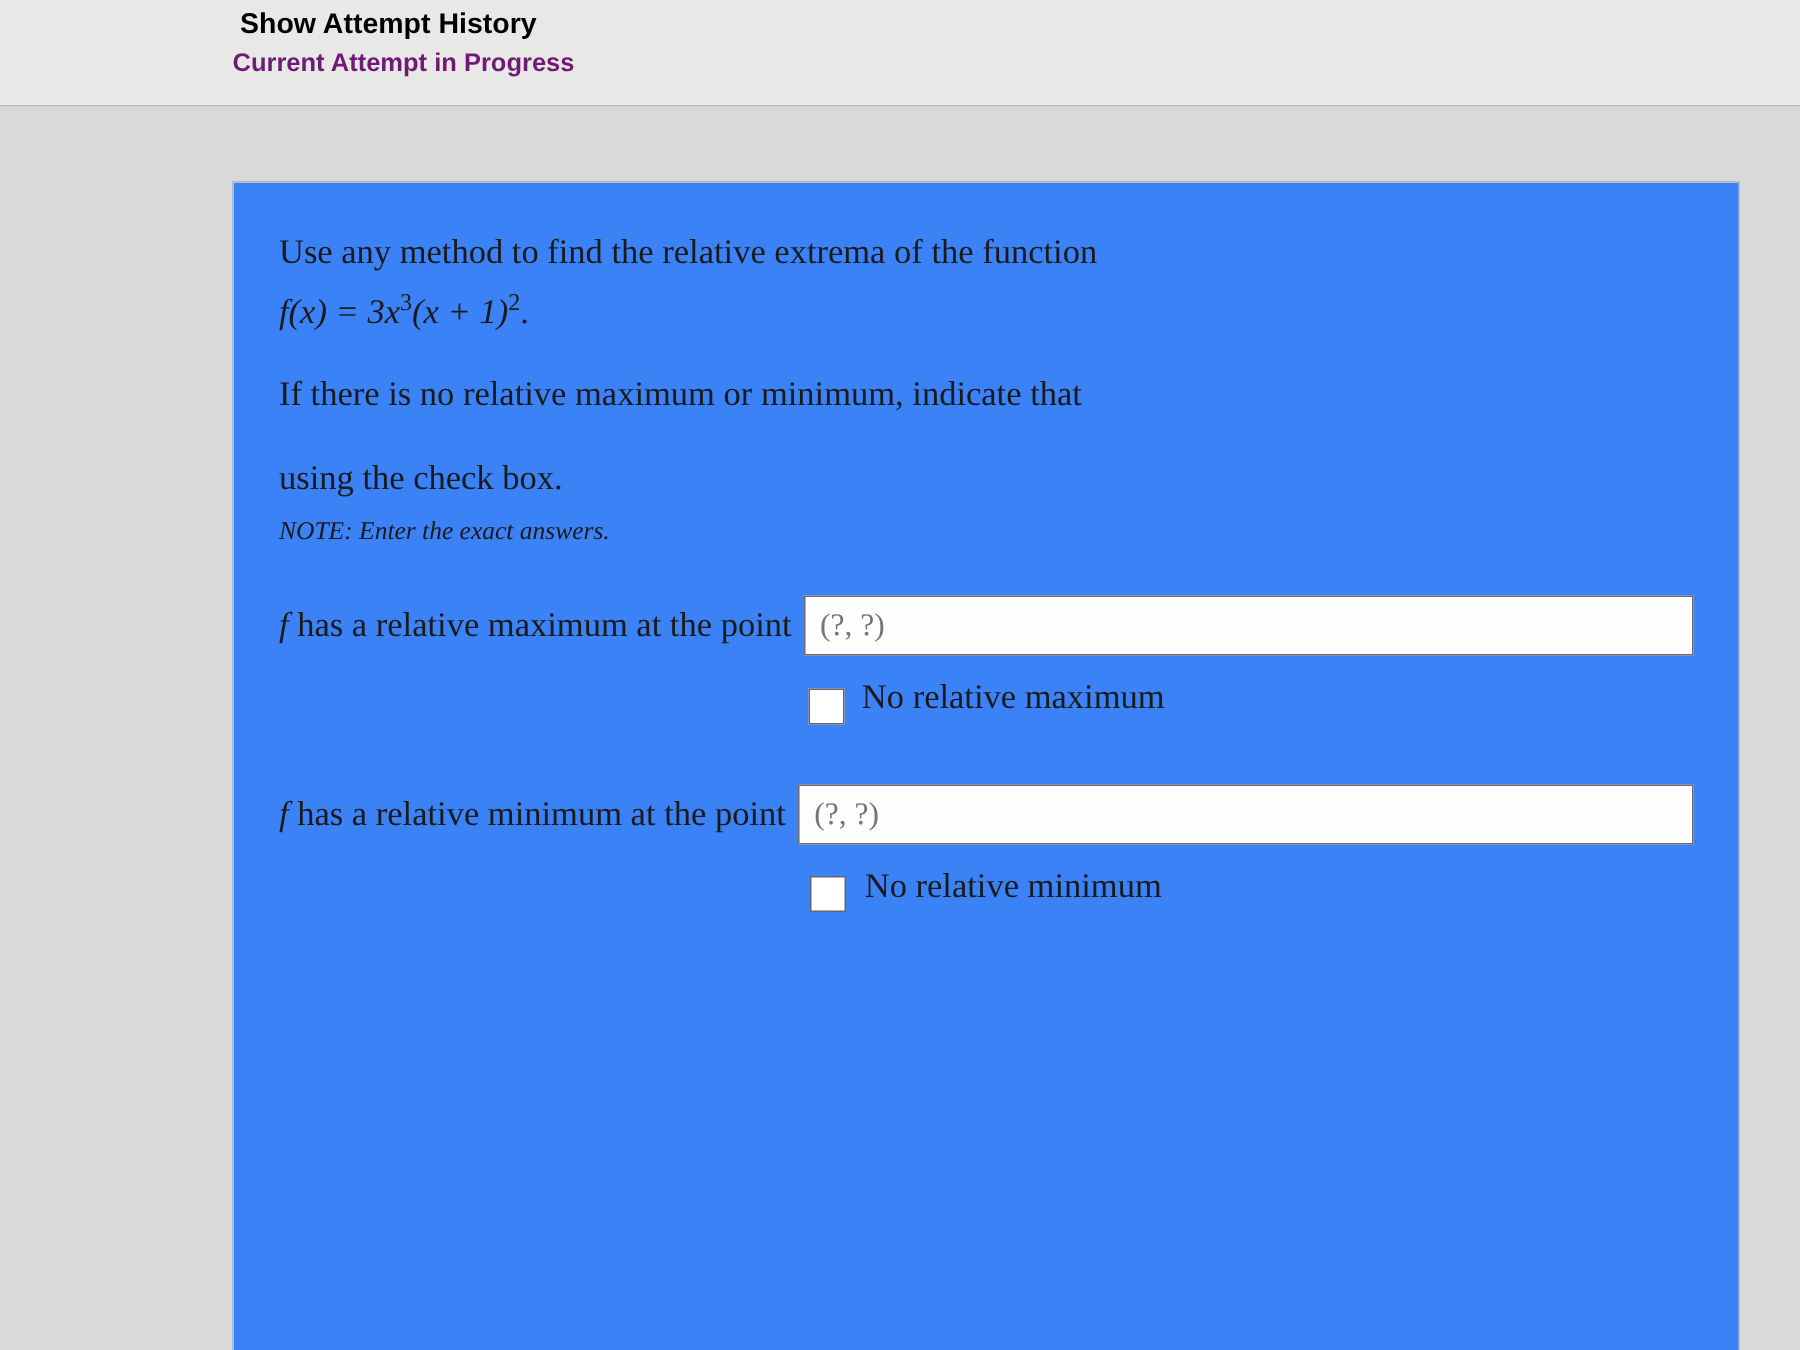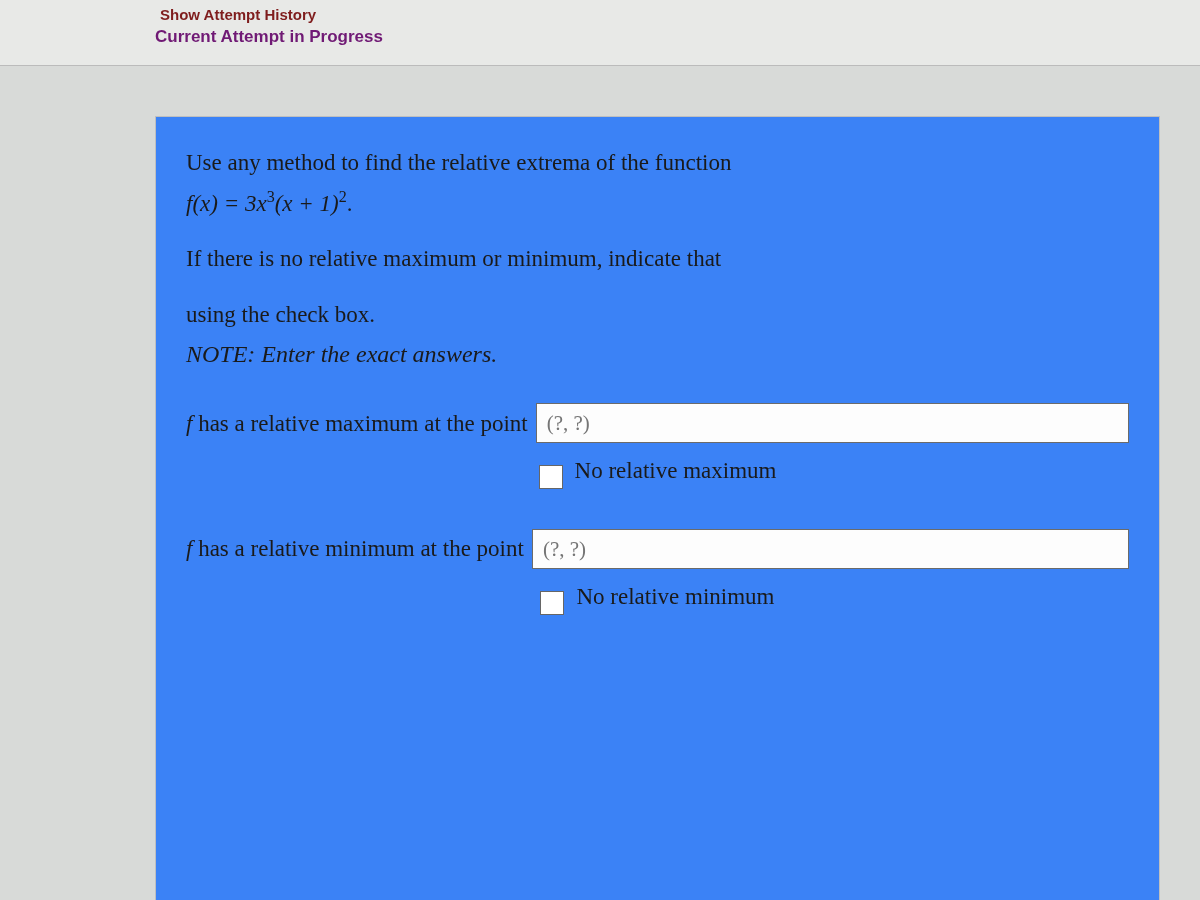--- a/index.html
+++ b/index.html
@@ -10,23 +10,23 @@
       height: 900px;
       overflow: hidden;
       position: relative;
     }
     .header-bar {
       background: #e8e9e7;
       padding: 4px 0 8px 0;
       border-bottom: 1px solid #bbb;
     }
     .history-link {
-      color: #7f1d1d;
+      color: #000000;
       font-family: Arial, Helvetica, sans-serif;
-      font-size: 15px;
+      font-size: 19px;
       font-weight: 600;
       margin-left: 160px;
       display: block;
       padding-top: 2px;
       padding-bottom: 4px;
     }
     .attempt-label {
       color: #701a75;
       font-family: Arial, Helvetica, sans-serif;
       font-size: 17px;
@@ -41,21 +41,21 @@
       padding: 28px 30px 300px 30px;
       font-size: 23px;
       color: #1a1a1a;
       line-height: 1.55;
     }
     .prompt-line { margin-bottom: 4px; }
     .fn-line { margin-bottom: 4px; }
     .instr-line { margin-bottom: 0; margin-top: 20px; }
     .note-line {
       font-style: italic;
-      font-size: 24px;
+      font-size: 17px;
       margin-top: 4px;
       margin-bottom: 30px;
     }
     .answer-row {
       display: flex;
       align-items: center;
       gap: 8px;
       font-size: 23px;
       margin-bottom: 10px;
     }

